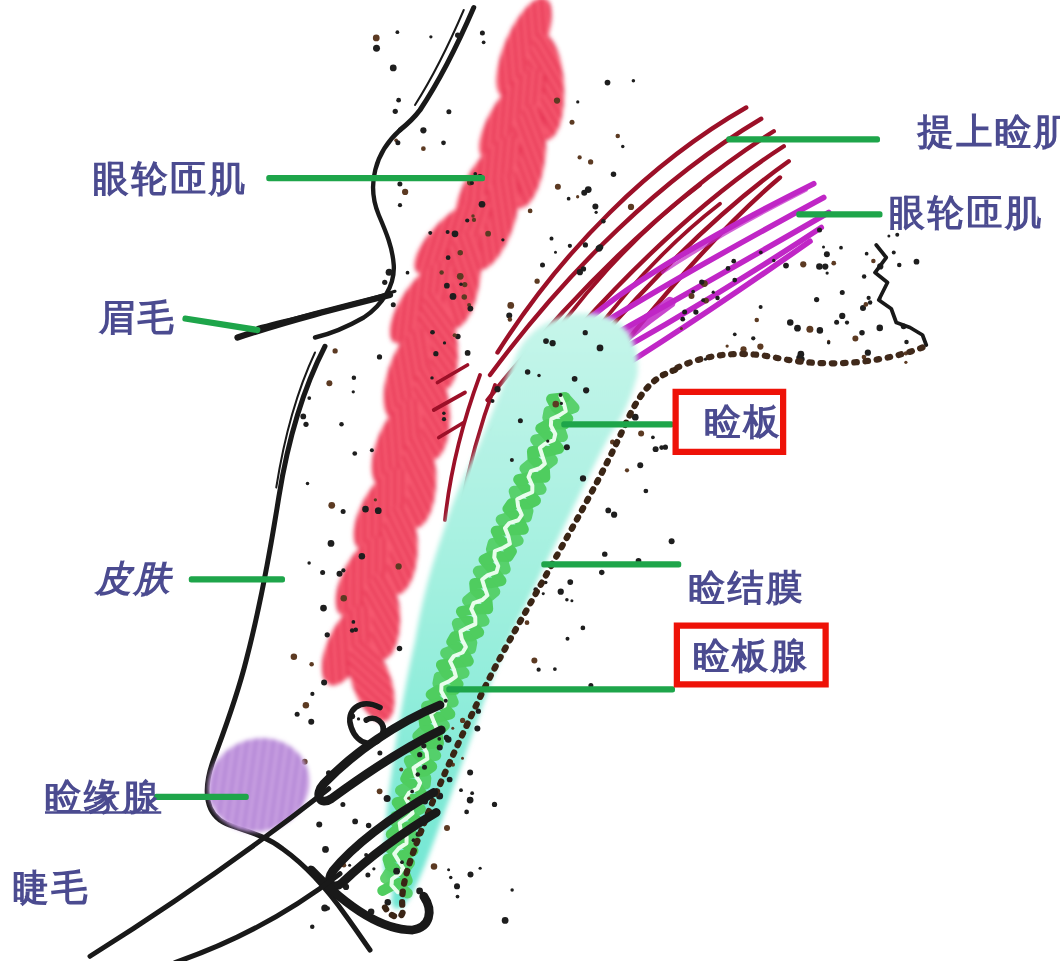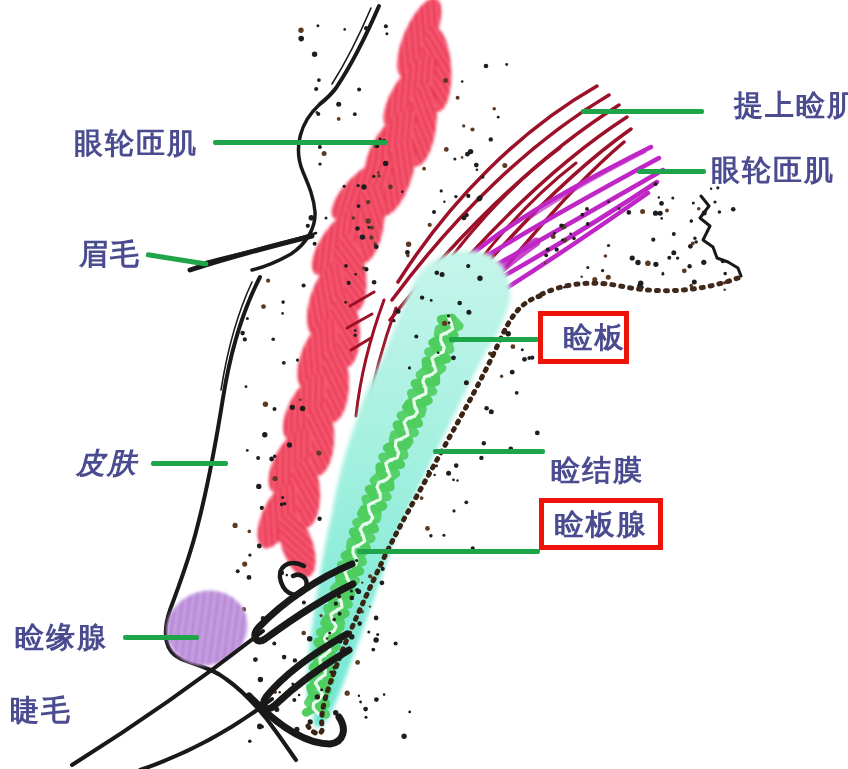--- a/index.html
+++ b/index.html
@@ -29,21 +29,21 @@
   .hlbox{
     position:absolute;border:5px solid var(--highlight-box);
     display:flex;align-items:center;justify-content:center;box-sizing:border-box;
     background:rgba(255,255,255,.0);
   }
   .hlbox .lbl{position:static;}
   .line{position:absolute;height:5px;background:var(--pointer-line);border-radius:2px;}
   #lbl-orbicularis{left:74px;top:129px;}
   #lbl-eyebrow{left:79px;top:240px;}
   #lbl-skin{left:76px;top:449px;font-style:italic;}
-  #lbl-margin-gland{left:15px;top:623px;}
+  #lbl-margin-gland{left:36px;top:623px;text-decoration:underline;}
   #lbl-eyelash{left:10px;top:696px;}
   #lbl-levator{left:734px;top:91px;}
   #lbl-tarsal-muscle{left:711px;top:156px;}
   #lbl-conjunctiva{left:551px;top:456px;}
   #box-tarsal-plate{left:538px;top:311px;width:91px;height:53px;padding-left:22px;}
   #box-meibomian{left:539px;top:498px;width:124px;height:52px;}
   #ln-orbicularis{left:213px;top:140px;width:175px;}
   #ln-eyebrow{left:146px;top:252px;width:63px;transform:rotate(9deg);transform-origin:0 50%;}
   #ln-skin{left:151px;top:461px;width:77px;}
   #ln-margin-gland{left:123px;top:635px;width:76px;}

